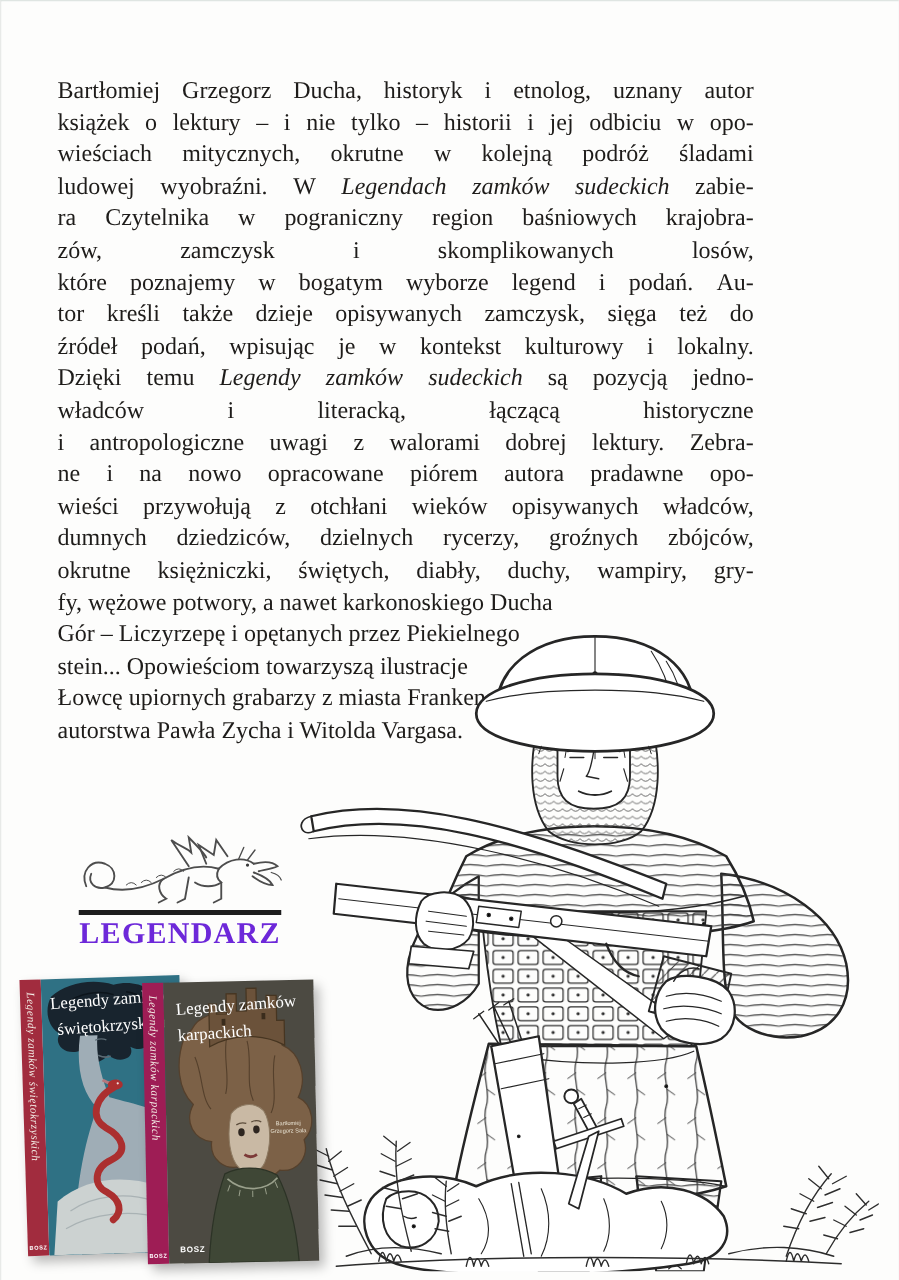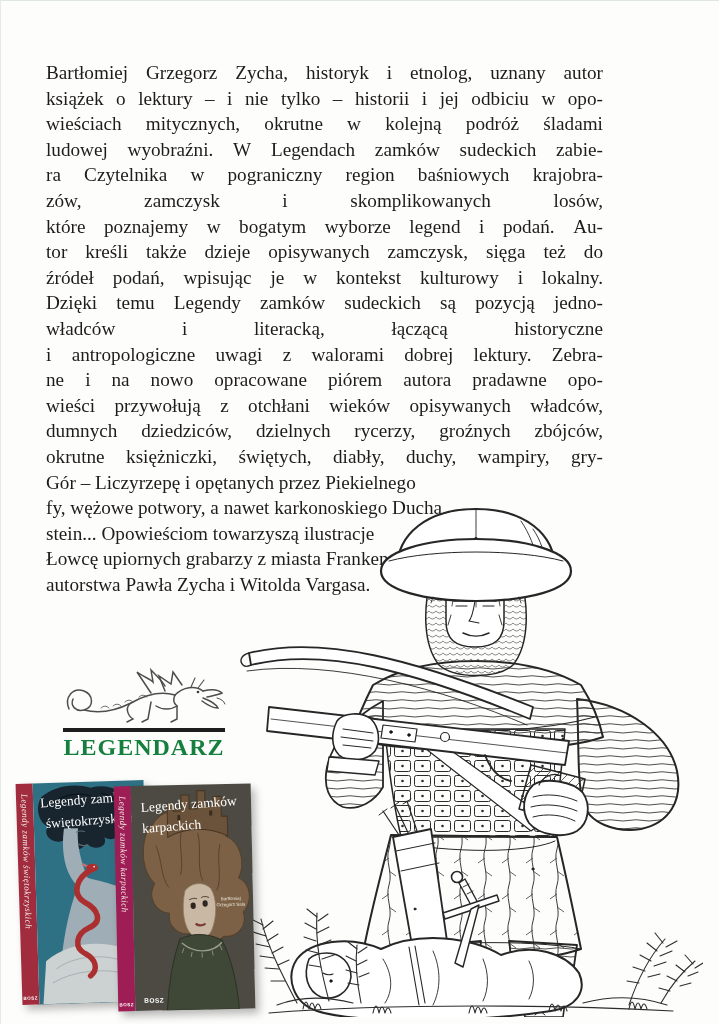--- a/index.html
+++ b/index.html
@@ -7,26 +7,26 @@
     position:relative;width:719px;height:1024px;margin:0 auto;
     background:#fdfdfc;overflow:hidden;
     border-top:1px solid #dfe5e2;border-bottom:1px solid #cfd4d2;
     border-left:1px solid #e8eae8;border-right:1px solid #e8eae8;
     font-family:"Liberation Serif","DejaVu Serif",serif;
   }
   
   .desc{position:absolute;left:45px;top:59px;width:557px;color:#1e1c1a;}
   .tline{height:25.6px;line-height:25.6px;font-size:19.2px;white-space:nowrap;}
   .tline.just{display:flex;justify-content:space-between;}
-  .tline .it{}
+  .tline .it{font-style:italic;}
   
   .logo{position:absolute;left:60px;top:666px;width:166px;text-align:center;}
   .logo svg{display:block;margin:0 auto;}
   .logo-bar{height:4px;background:#1d1d1d;margin:1px 2px 2px 2px;}
-  .logo-text{font-size:24px;font-weight:600;letter-spacing:1px;color:#15803d;}
+  .logo-text{font-size:24px;font-weight:600;letter-spacing:1px;color:#6d28d9;}
   
   .books{position:absolute;left:18px;top:775px;width:246px;height:242px;}
   .book{position:absolute;box-shadow:4px 5px 9px rgba(0,0,0,0.28);}
   .book1{left:0;top:6px;width:128px;height:221px;transform:rotate(-1.8deg);z-index:1;}
   .book2{left:97px;top:9px;width:137px;height:225px;transform:rotate(-1.2deg);z-index:2;}
   .spine{position:absolute;left:0;top:0;bottom:0;width:17px;display:flex;flex-direction:column;align-items:center;}
   .spine-title{flex:1;writing-mode:vertical-rl;font-style:italic;color:#f3ece5;font-size:9px;
     letter-spacing:0.5px;padding-top:10px;white-space:nowrap;overflow:hidden;}
   .spine-bosz{color:#fff;font-size:4.5px;font-weight:bold;letter-spacing:0.5px;margin-bottom:4px;
     font-family:"Liberation Sans",sans-serif;}
@@ -44,21 +44,21 @@
 </style>
 </head>
 <body>
 
 <div class="page">
 
   <div class="desc">
       <div class="tline just">
         <span>Bartłomiej</span> 
         <span>Grzegorz</span> 
-        <span>Zycha,</span> 
+        <span>Ducha,</span> 
         <span>historyk</span> 
         <span>i</span> 
         <span>etnolog,</span> 
         <span>uznany</span> 
         <span>autor</span> 
       </div>
       <div class="tline just">
         <span>książek</span> 
         <span>o</span> 
         <span>lektury</span> 
@@ -198,22 +198,22 @@
       </div>
       <div class="tline just">
         <span>okrutne</span> 
         <span>księżniczki,</span> 
         <span>świętych,</span> 
         <span>diabły,</span> 
         <span>duchy,</span> 
         <span>wampiry,</span> 
         <span>gry-</span> 
       </div>
+      <div class="tline"><span>fy,</span> <span>wężowe</span> <span>potwory,</span> <span>a</span> <span>nawet</span> <span>karkonoskiego</span> <span>Ducha</span> </div>
       <div class="tline"><span>Gór</span> <span>–</span> <span>Liczyrzepę</span> <span>i</span> <span>opętanych</span> <span>przez</span> <span>Piekielnego</span> </div>
-      <div class="tline"><span>fy,</span> <span>wężowe</span> <span>potwory,</span> <span>a</span> <span>nawet</span> <span>karkonoskiego</span> <span>Ducha</span> </div>
       <div class="tline"><span>stein...</span> <span>Opowieściom</span> <span>towarzyszą</span> <span>ilustracje</span> </div>
       <div class="tline"><span>Łowcę</span> <span>upiornych</span> <span>grabarzy</span> <span>z</span> <span>miasta</span> <span>Franken-</span> </div>
       <div class="tline"><span>autorstwa</span> <span>Pawła</span> <span>Zycha</span> <span>i</span> <span>Witolda</span> <span>Vargasa.</span> </div>
     </div>
 
   <div class="logo">
     <svg width="166" height="60" viewBox="0 0 166 60">
       <g fill="none" stroke="#4d4d4d" stroke-width="1.5" stroke-linecap="round">
         <path d="M8,42 C3,30 12,20 23,24 C33,28 33,40 23,43 C15,45 9,39 12,32"></path>
         <path d="M23,43 C42,48 58,42 70,36 C84,28 100,24 114,28"></path>

